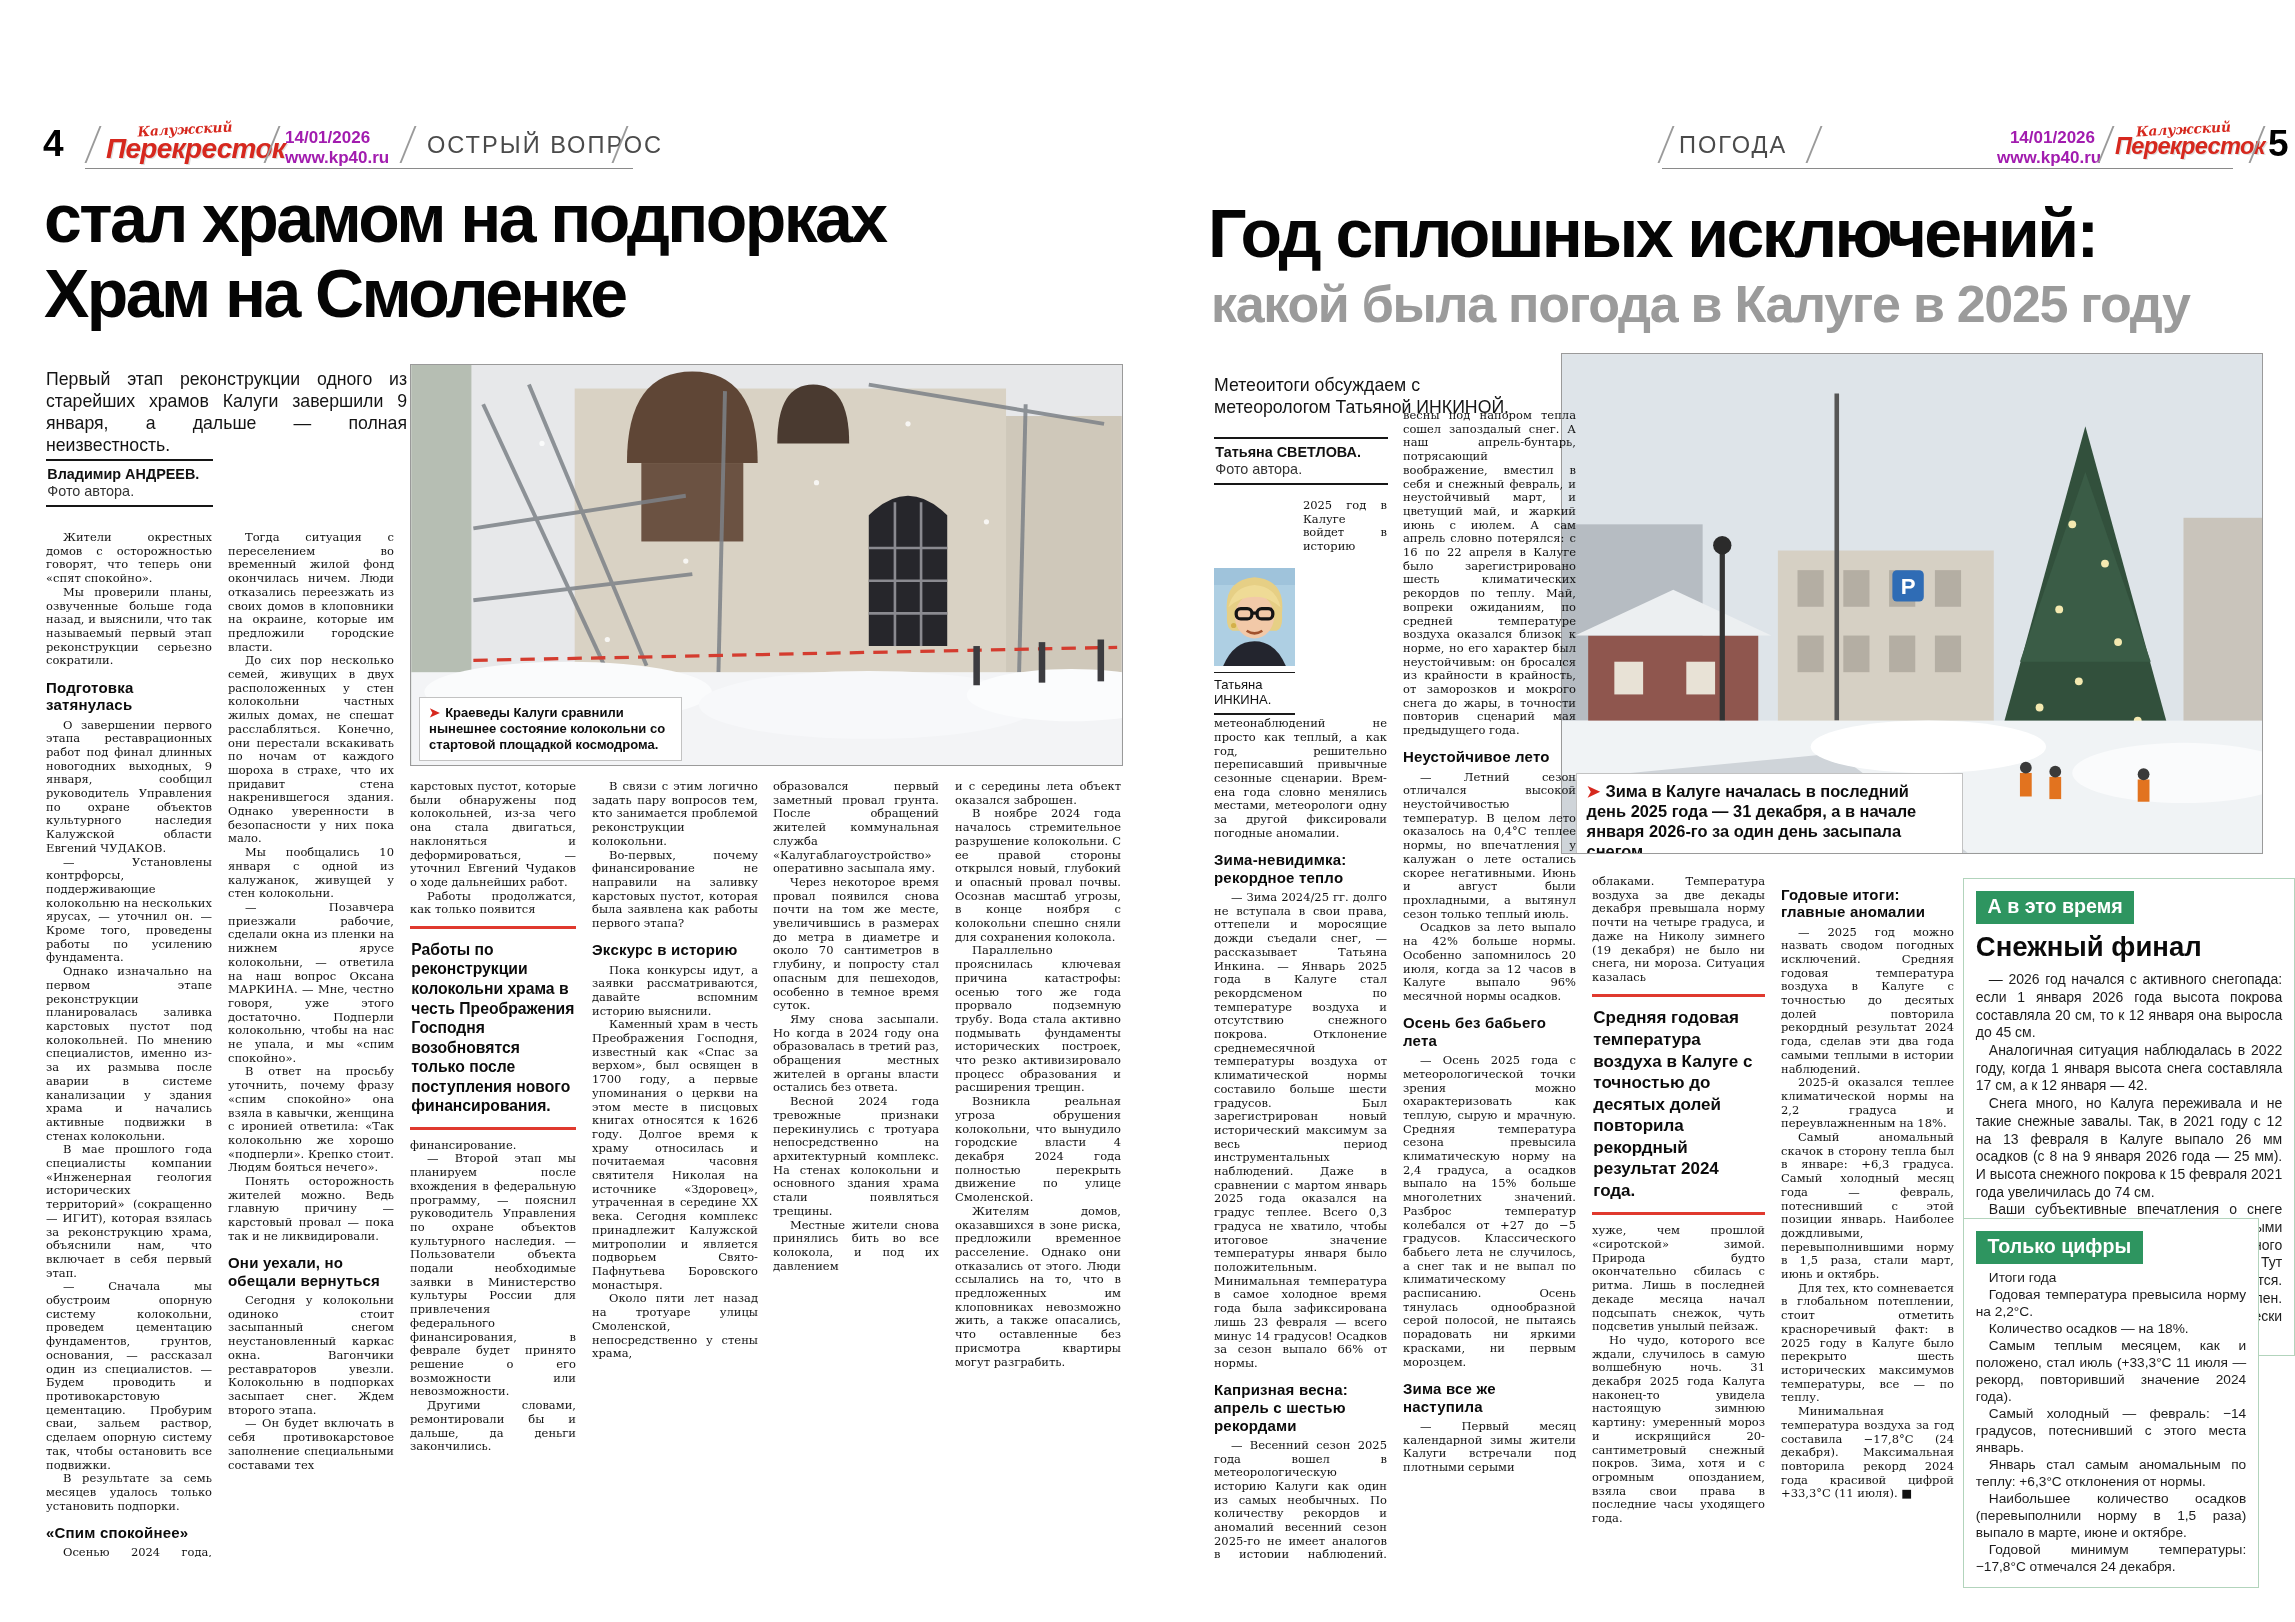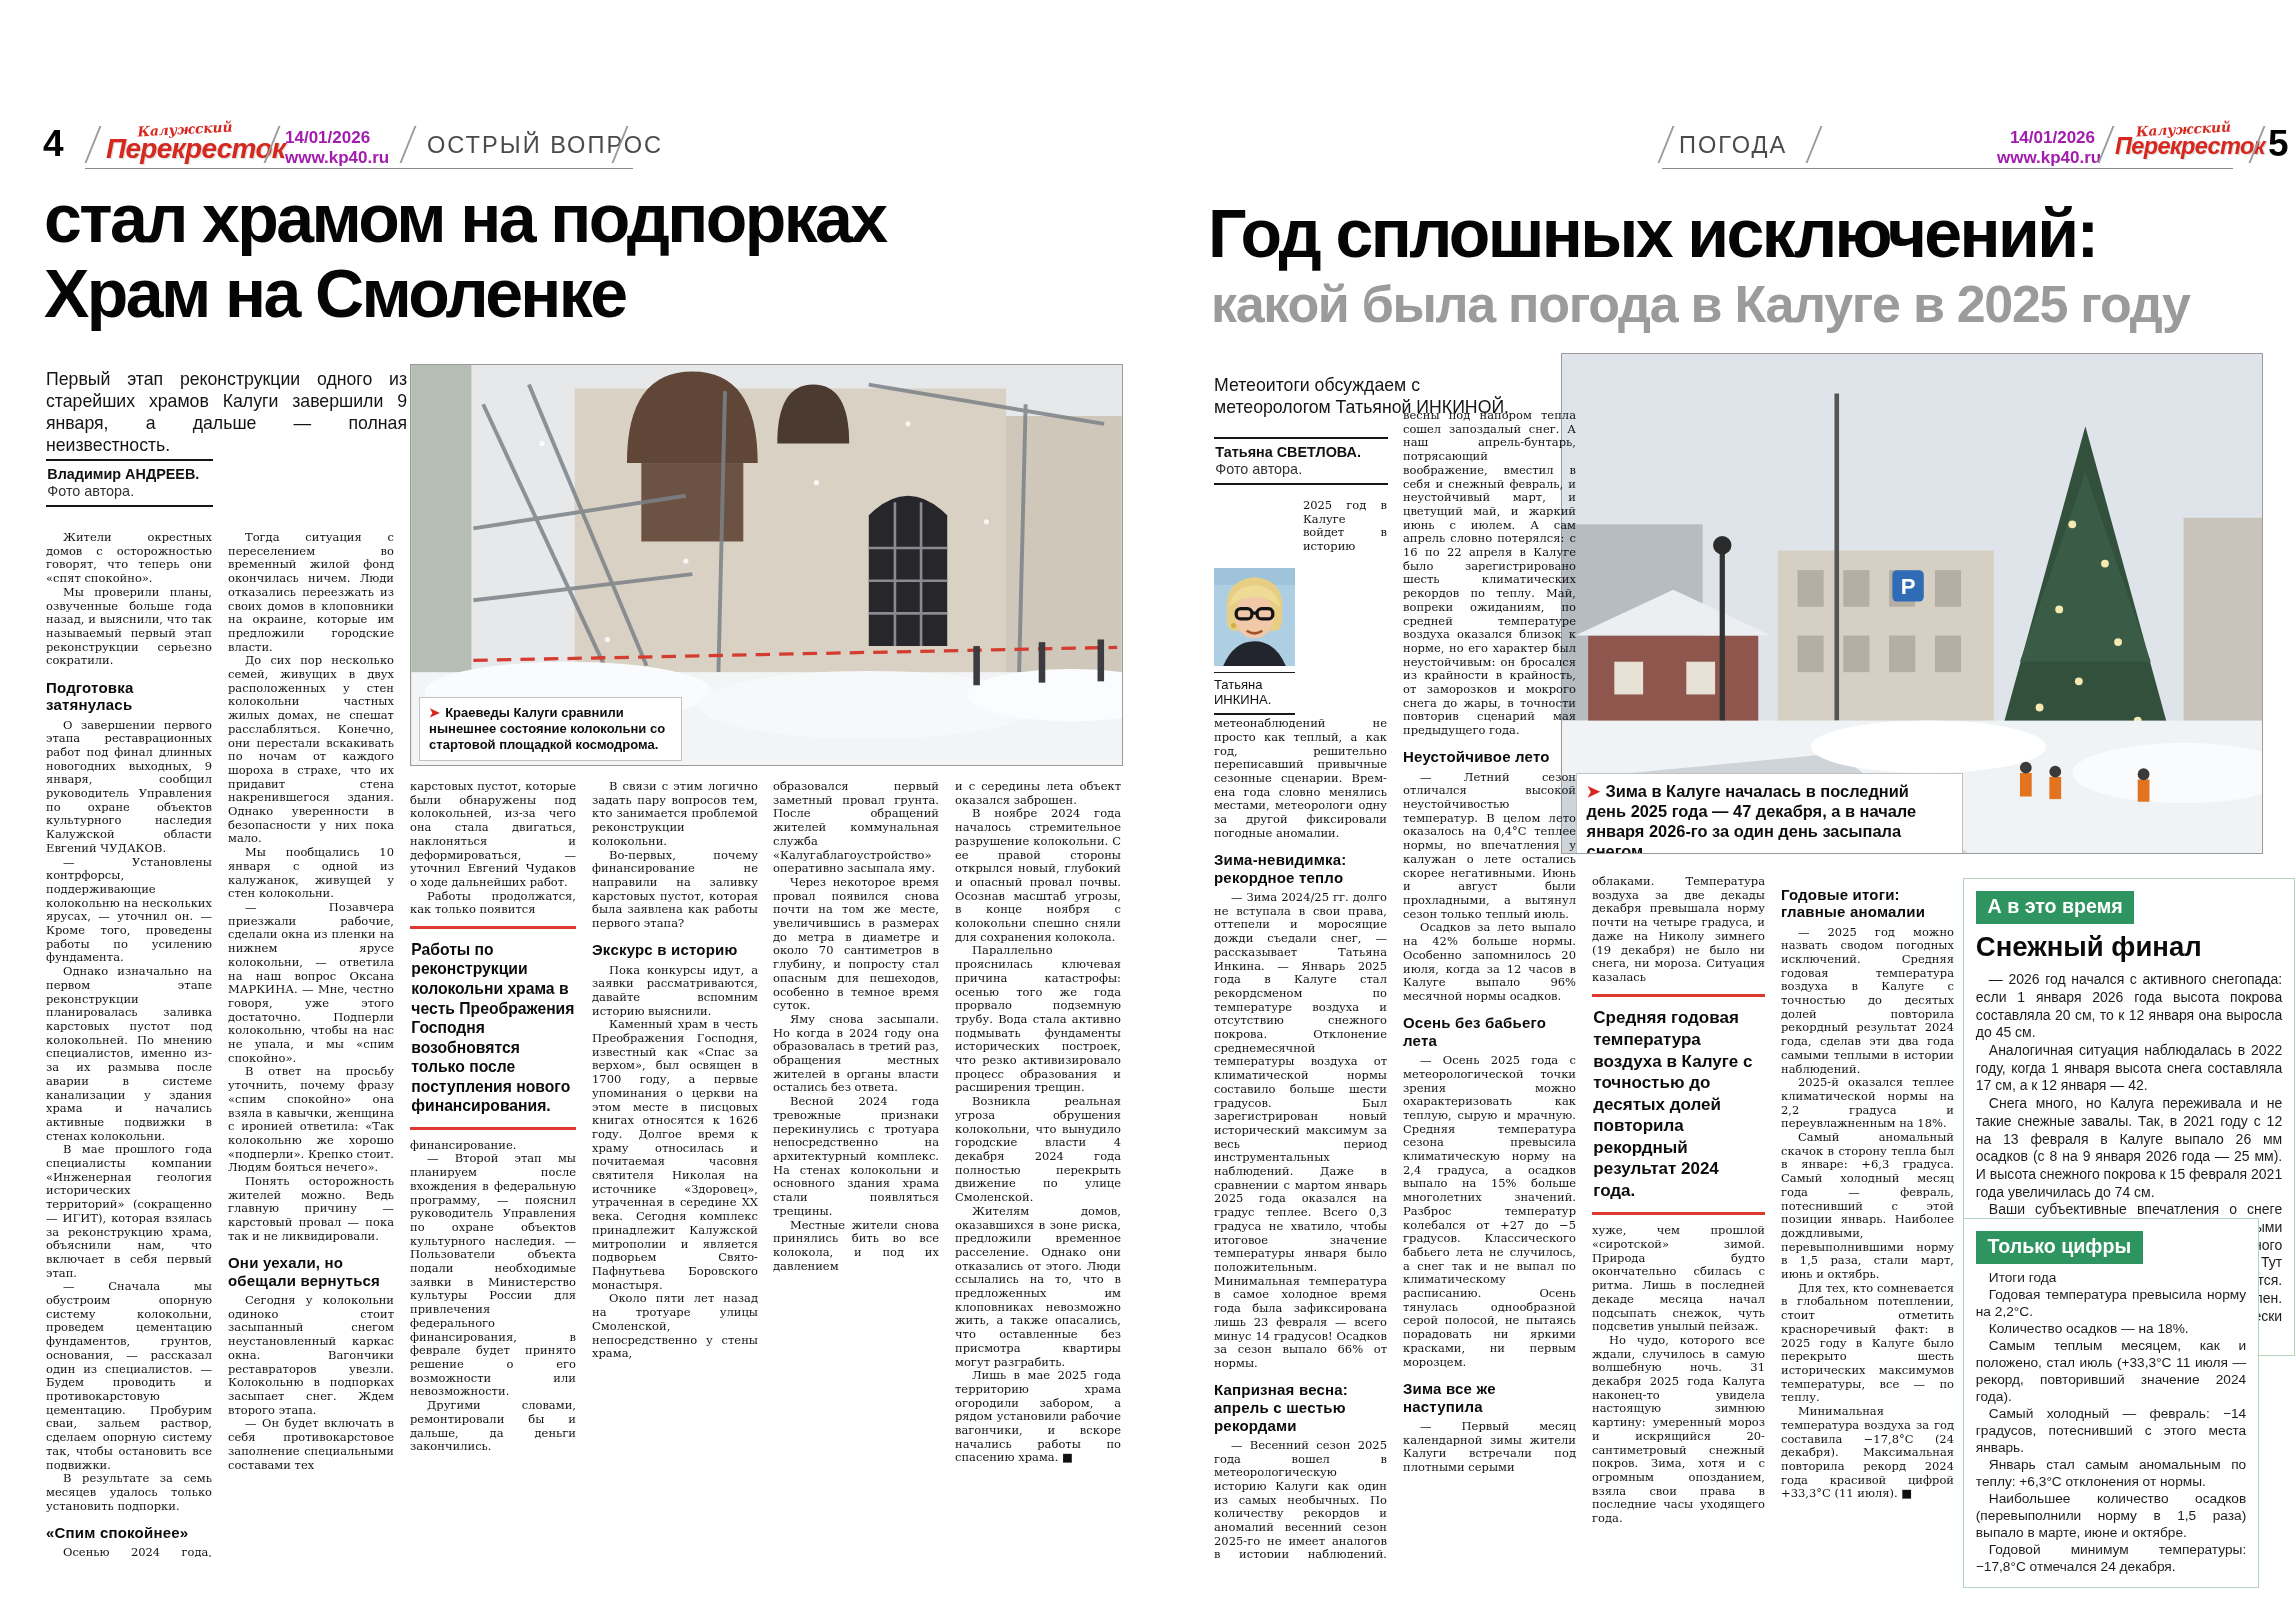--- a/index.html
+++ b/index.html
@@ -191,21 +191,20 @@
       <p>Яму снова засыпали. Но когда в 2024 году она образовалась в третий раз, обращения местных жителей в органы власти остались без ответа.</p>
       <p>Весной 2024 года тревожные признаки перекинулись с тротуара непосредственно на архитектурный комплекс. На стенах колокольни и основного здания храма стали появляться трещины.</p>
       <p>Местные жители снова принялись бить во все колокола, и под их давлением</p>
     </div>
   <div class="abs col" style="left:955px;top:780px;width:166px;height:777px;">
       <p class="cont">и с середины лета объект оказался заброшен.</p>
       <p>В ноябре 2024 года началось стремительное разрушение колокольни. С ее правой стороны открылся новый, глубокий и опасный провал почвы. Осознав масштаб угрозы, в конце ноября с колокольни спешно сняли для сохранения колокола.</p>
       <p>Параллельно прояснилась ключевая причина катастрофы: осенью того же года прорвало подземную трубу. Вода стала активно подмывать фундаменты исторических построек, что резко активизировало процесс образования и расширения трещин.</p>
       <p>Возникла реальная угроза обрушения колокольни, что вынудило городские власти 4 декабря 2024 года полностью перекрыть движение по улице Смоленской.</p>
       <p>Жителям домов, оказавшихся в зоне риска, предложили временное расселение. Однако они отказались от этого. Люди ссылались на то, что в предложенных им клоповниках невозможно жить, а также опасались, что оставленные без присмотра квартиры могут разграбить.</p>
-      <p>Лишь в мае 2025 года территорию храма огородили забором, а рядом установили рабочие вагончики, и вскоре начались работы по спасению храма. ■</p>
     </div>
 </div>
 
 <div class="abs page-right" style="left:1148px;top:0;width:1148px;height:1623px;">
 
   <div class="abs slash" style="left:517px;top:126px;"></div>
   <div class="abs section-label" style="left:531px;top:132px;">ПОГОДА</div>
   <div class="abs slash" style="left:665px;top:126px;"></div>
   <div class="abs hrule" style="left:514px;top:168px;width:571px;"></div>
   <div class="abs dateblock" style="left:849px;top:128px;text-align:right;width:98px;">
@@ -274,21 +273,21 @@
       <g>
         <rect x="700" y="640" width="18" height="36" fill="#e2731f"></rect>
           <circle cx="709" cy="632" r="9" fill="#3a3a3a"></circle>
         <rect x="745" y="646" width="18" height="34" fill="#e2731f"></rect>
           <circle cx="754" cy="638" r="9" fill="#3a3a3a"></circle>
         <rect x="880" y="650" width="18" height="34" fill="#e2731f"></rect>
           <circle cx="889" cy="642" r="9" fill="#3a3a3a"></circle>
       </g>
     </svg>
     <div class="photo-caption capR" style="left:14.4px;top:419px;width:366px;">
-      <span class="arr">➤</span><span>Зима в Калуге началась в последний день 2025 года — 47 декабря, а в начале января 2026-го за один день засыпала снегом.</span>
+      <span class="arr">➤</span><span>Зима в Калуге началась в последний день 2025 года — 31 декабря, а в начале января 2026-го за один день засыпала снегом.</span>
     </div>
   </div>
 
   <div class="abs col" style="left:66px;top:499px;width:173px;height:1059px;">
     <p class="cont">
       <span class="portrait-float">
         <svg width="81" height="98" viewBox="0 0 124 150">
           <rect width="124" height="150" fill="#aecfe3"></rect>
           <rect x="0" y="0" width="124" height="26" fill="#9fc3db"></rect>
           <path d="M20 70 Q14 18 62 14 Q110 18 104 70 Q106 92 96 96 L28 96 Q18 92 20 70 Z" fill="#e6cf85"></path>

